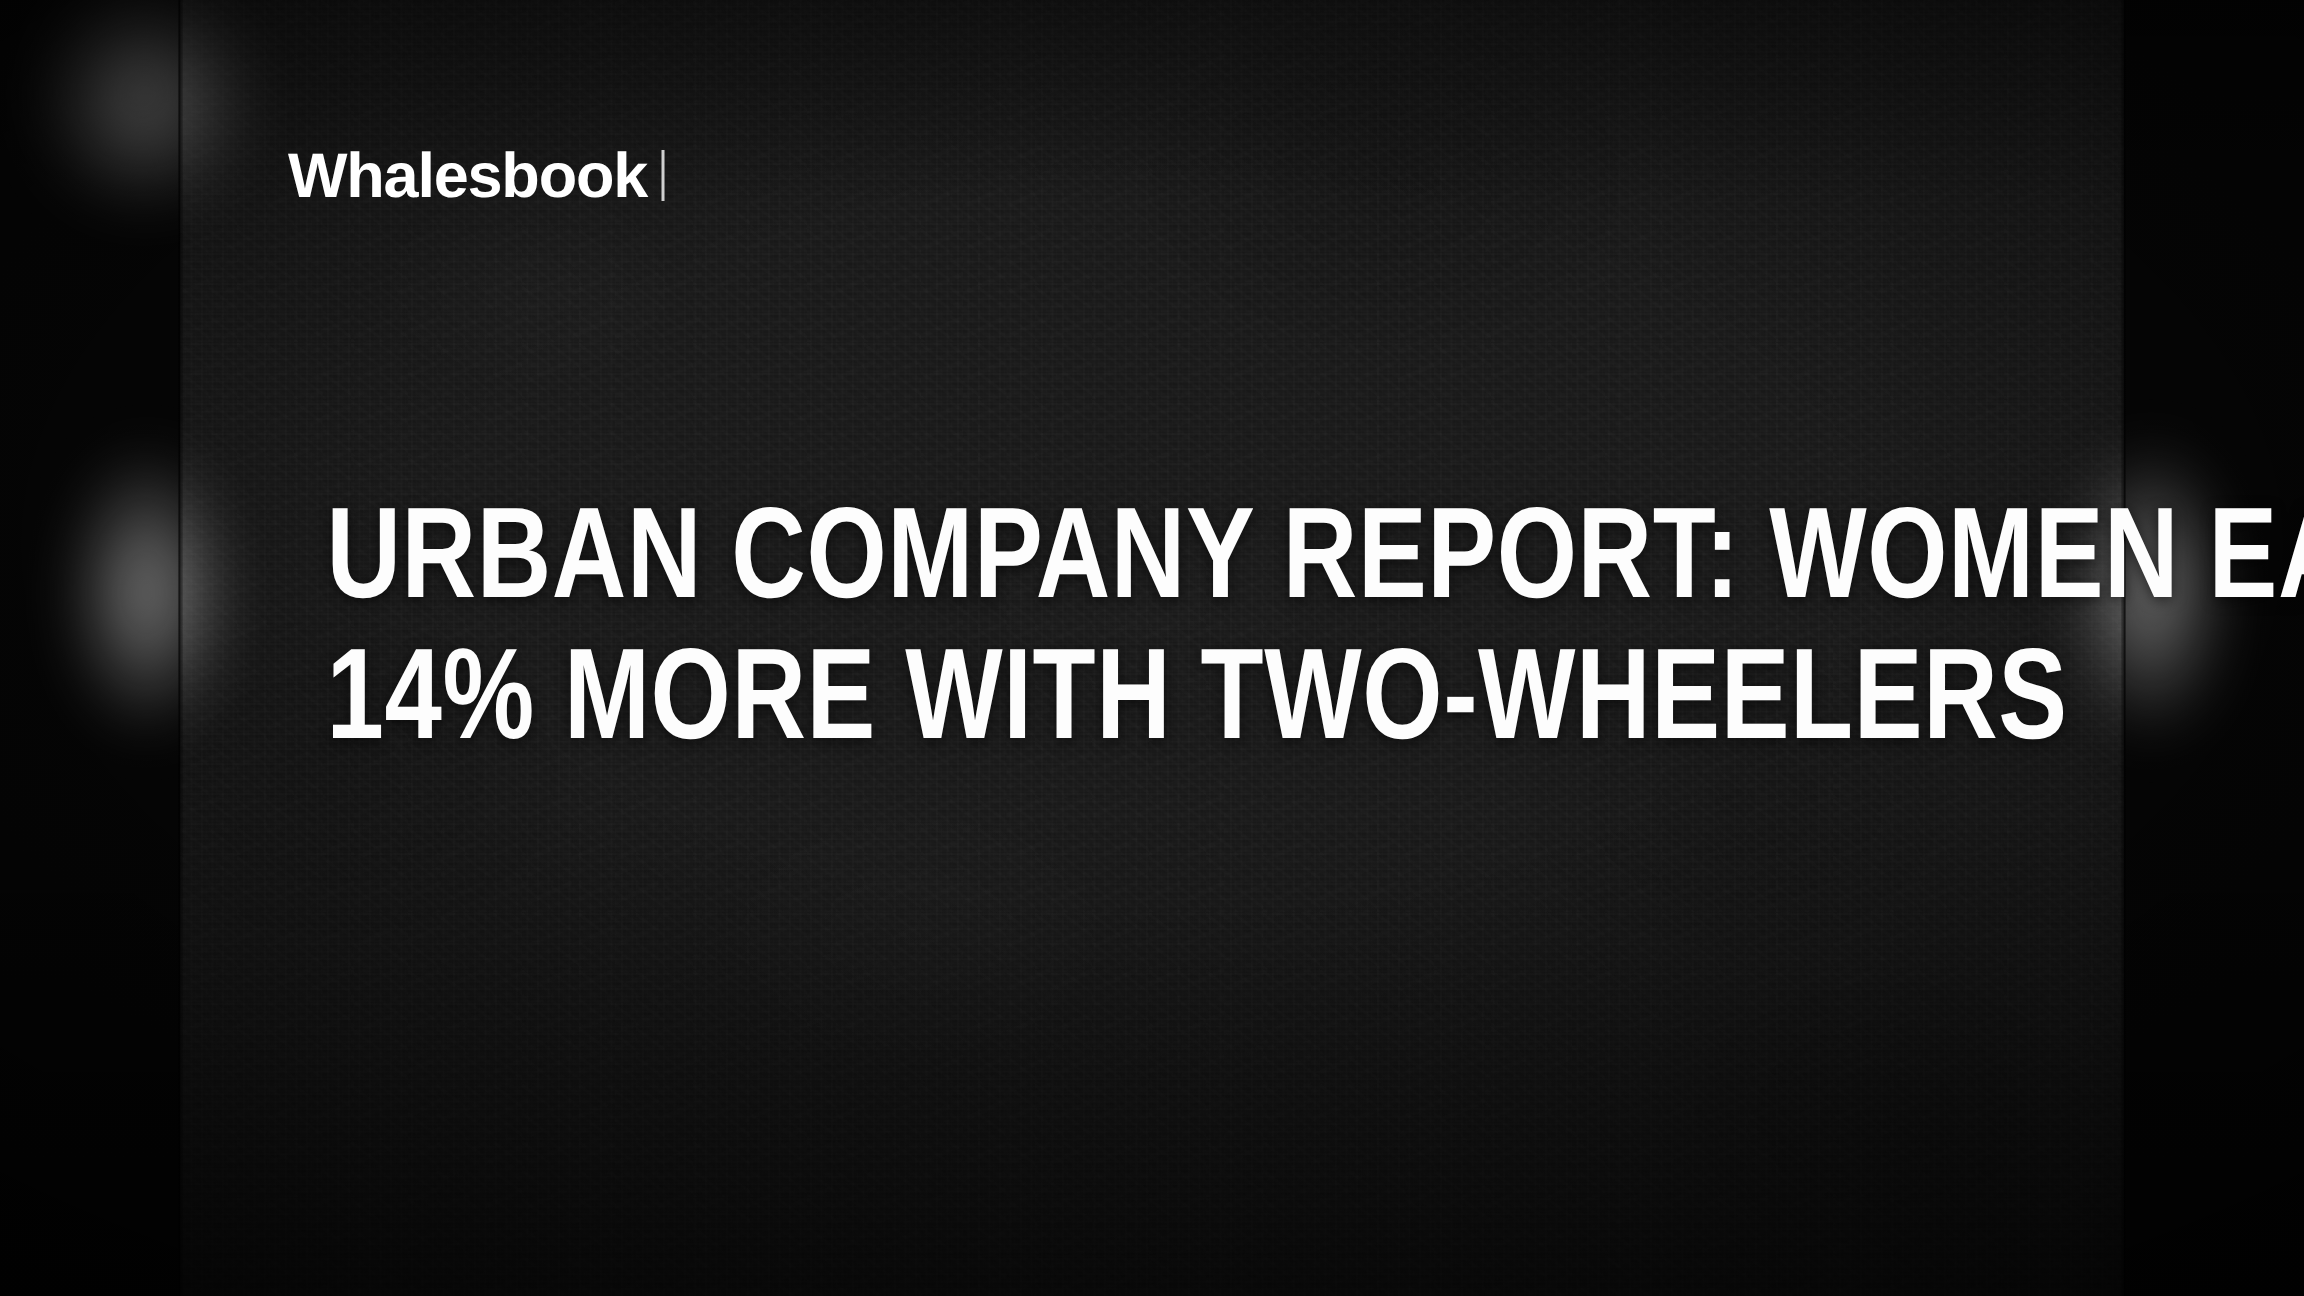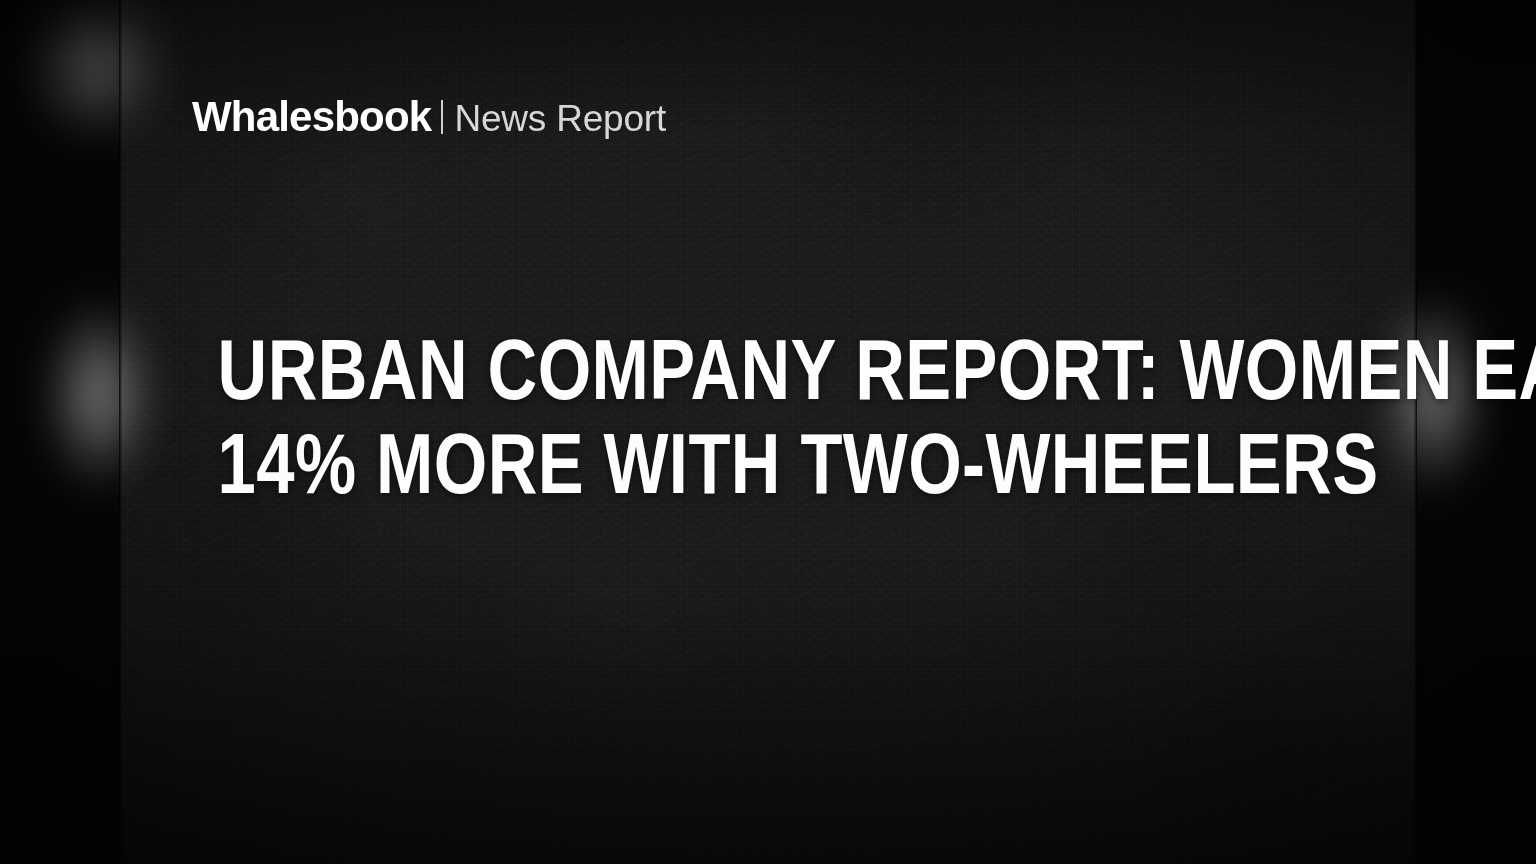--- a/index.html
+++ b/index.html
@@ -213,21 +213,20 @@
   <div class="seam seam-left"></div>
   <div class="seam seam-right"></div>
 
   <div class="vignette"></div>
 
   <div class="content">
 
     <div class="logo">
       <span class="logo-mark">Whalesbook</span>
       <span class="logo-divider"></span>
-      <span class="logo-sub">News Report</span>
     </div>
 
     <div class="headline">
       <div class="headline-line">URBAN COMPANY REPORT: WOMEN EARN</div>
       <div class="headline-line">14% MORE WITH TWO-WHEELERS</div>
     </div>
 
   </div>
 </div>
 

